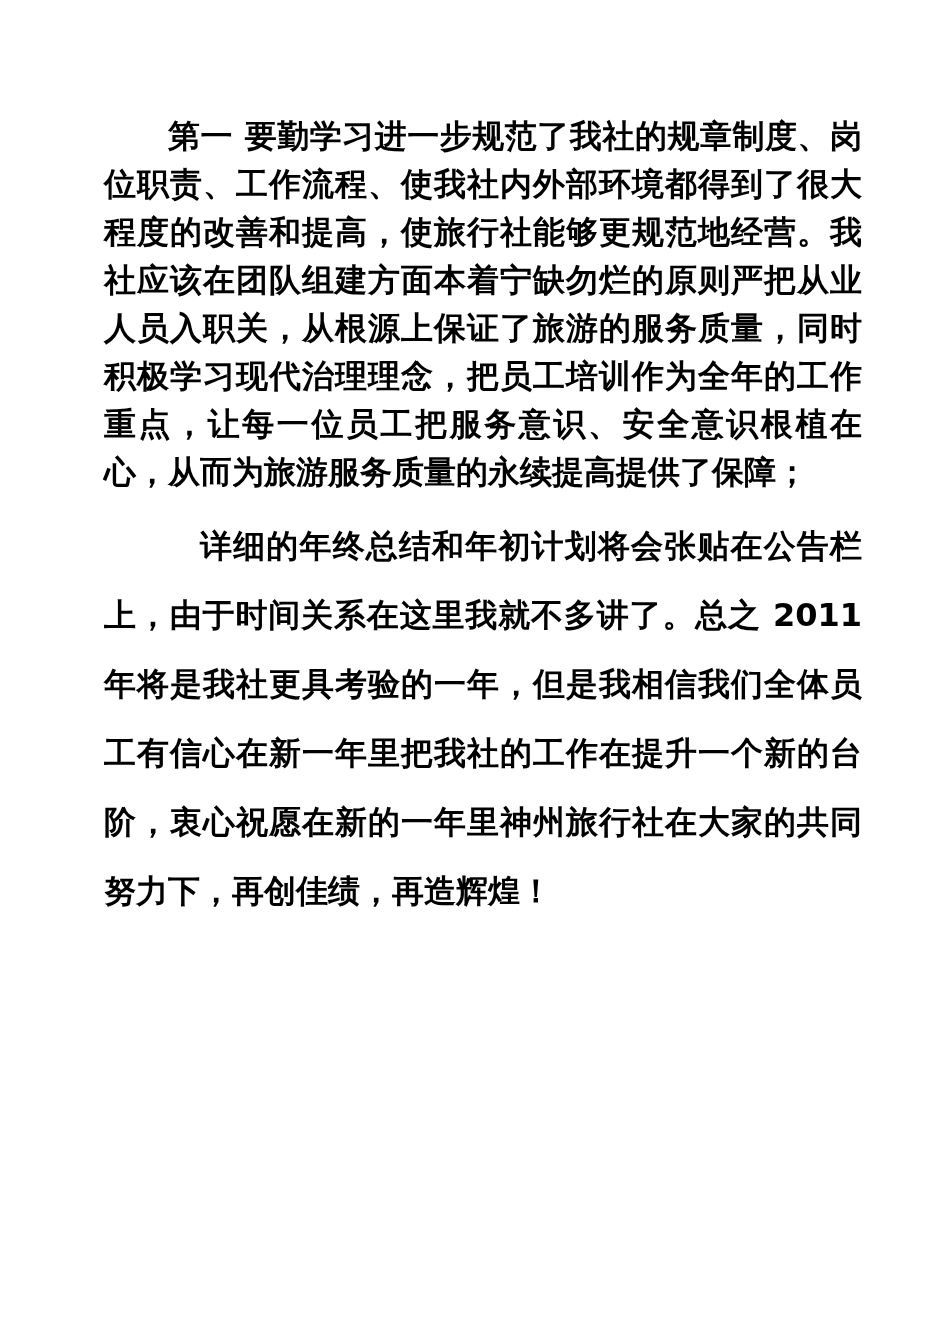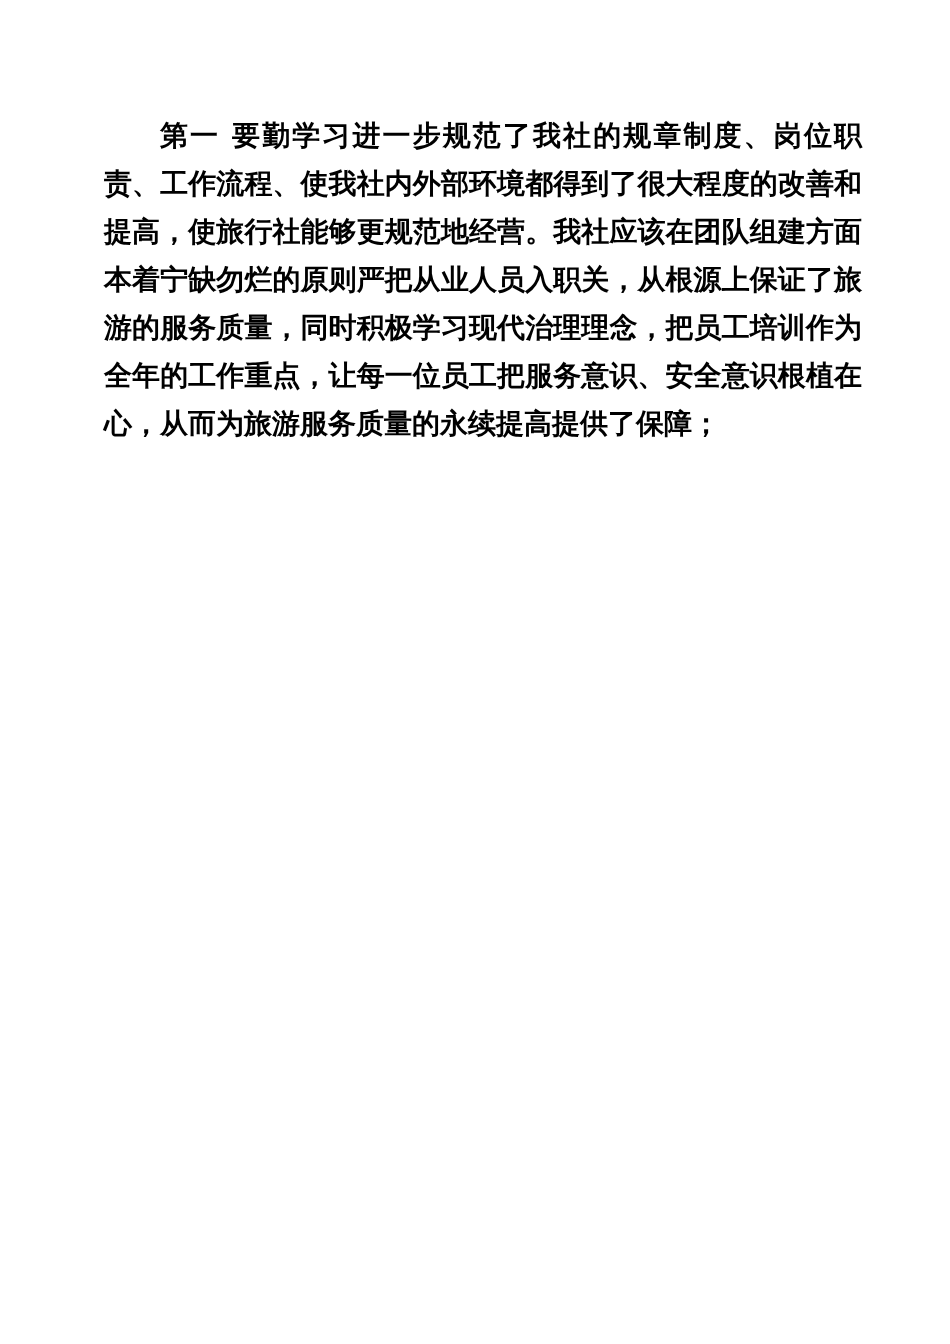--- a/index.html
+++ b/index.html
@@ -27,21 +27,21 @@
     left: 104px;
     top: 112px;
     width: 758px;
   }
 
   .para {
     margin: 0;
     padding: 0;
     color: #000000;
     font-weight: 700;
-    font-size: 28px;
+    font-size: 32px;
     line-height: 48px;
     letter-spacing: 0px;
     text-align: justify;
     text-justify: inter-character;
     word-break: break-all;
     -webkit-font-smoothing: none;
   }
 
   
   .para.indent-2 {
@@ -63,15 +63,16 @@
 
 <div class="page">
   <div class="doc-body">
 
     <p class="para indent-2">第一  要勤学习进一步规范了我社的规章制度、岗位职责、工作流程、使我社内外部环境都得到了很大程度的改善和提高，使旅行社能够更规范地经营。我社应该在团队组建方面本着宁缺勿烂的原则严把从业人员入职关，从根源上保证了旅游的服务质量，同时积极学习现代治理理念，把员工培训作为全年的工作重点，让每一位员工把服务意识、安全意识根植在心，从而为旅游服务质量的永续提高提供了保障；</p>
 
 
 
     <div class="spacer-closing"></div>
 
+    <p class="para closing">详细的年终总结和年初计划将会张贴在公告栏上，由于时间关系在这里我就不多讲了。总之 2011 年将是我社更具考验的一年，但是我相信我们全体员工有信心在新一年里把我社的工作在提升一个新的台阶，衷心祝愿在新的一年里神州旅行社在大家的共同努力下，再创佳绩，再造辉煌！</p>
 
   </div>
 </div>
 
 </body></html>

